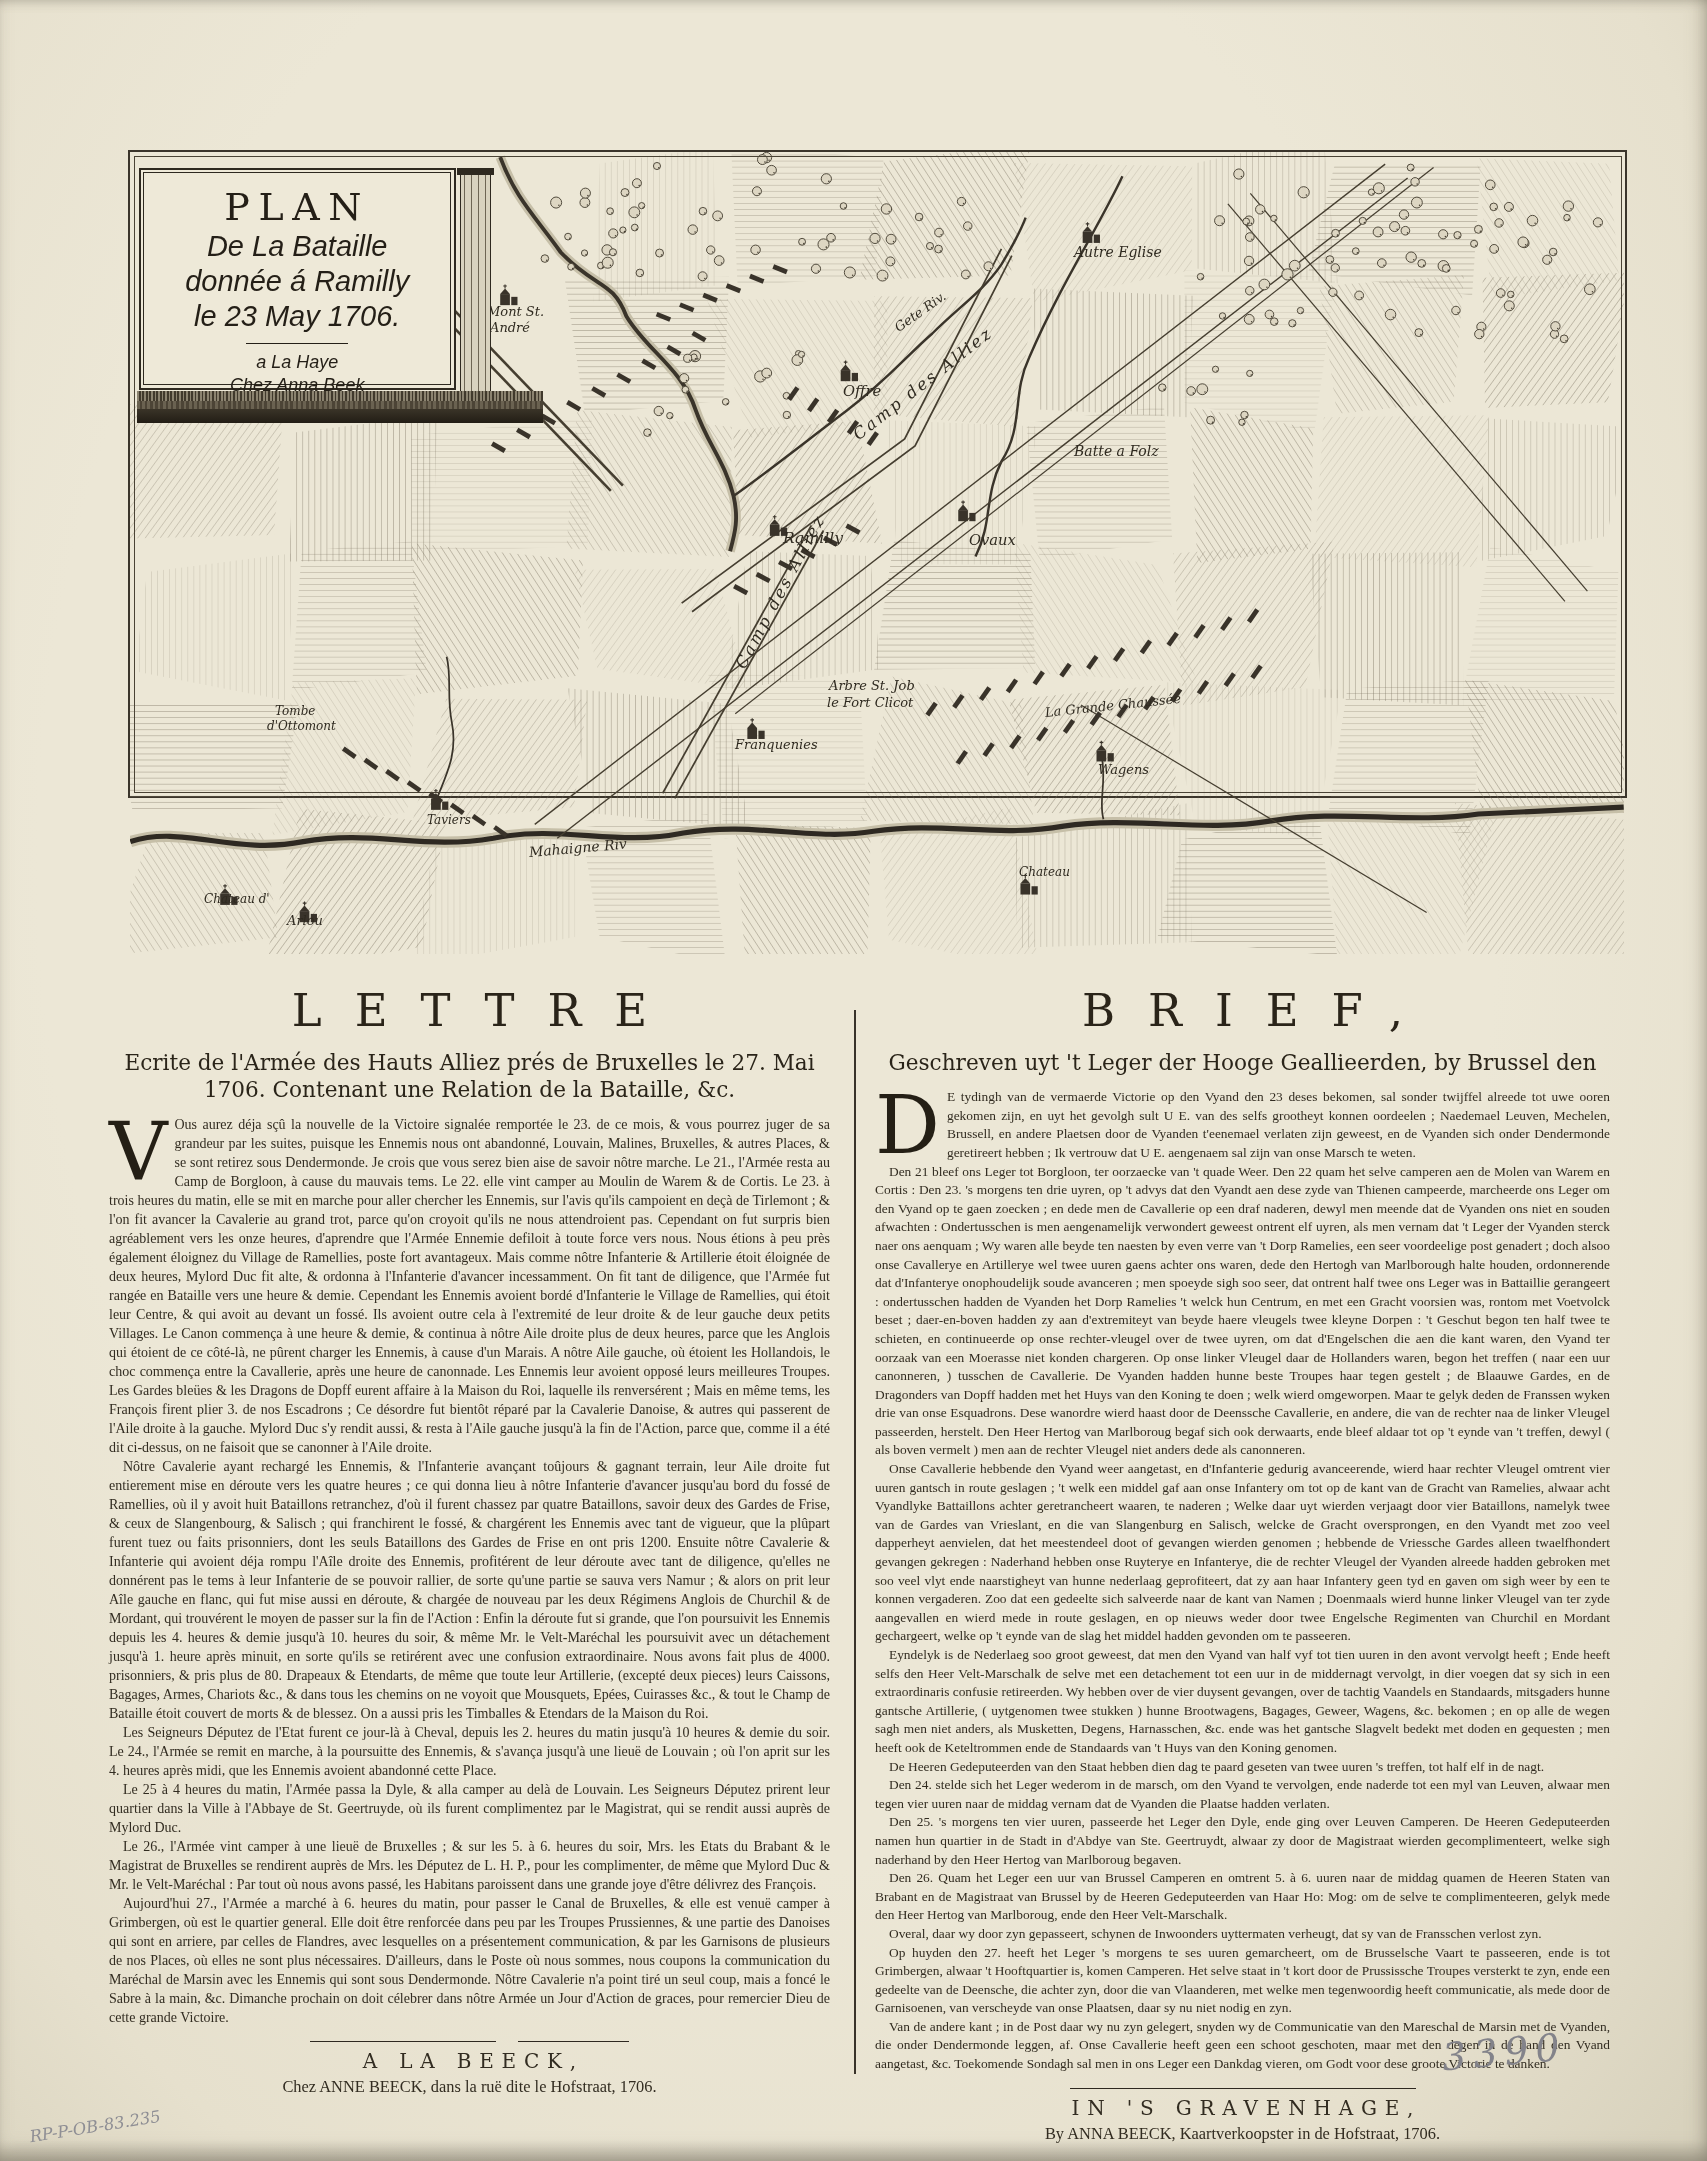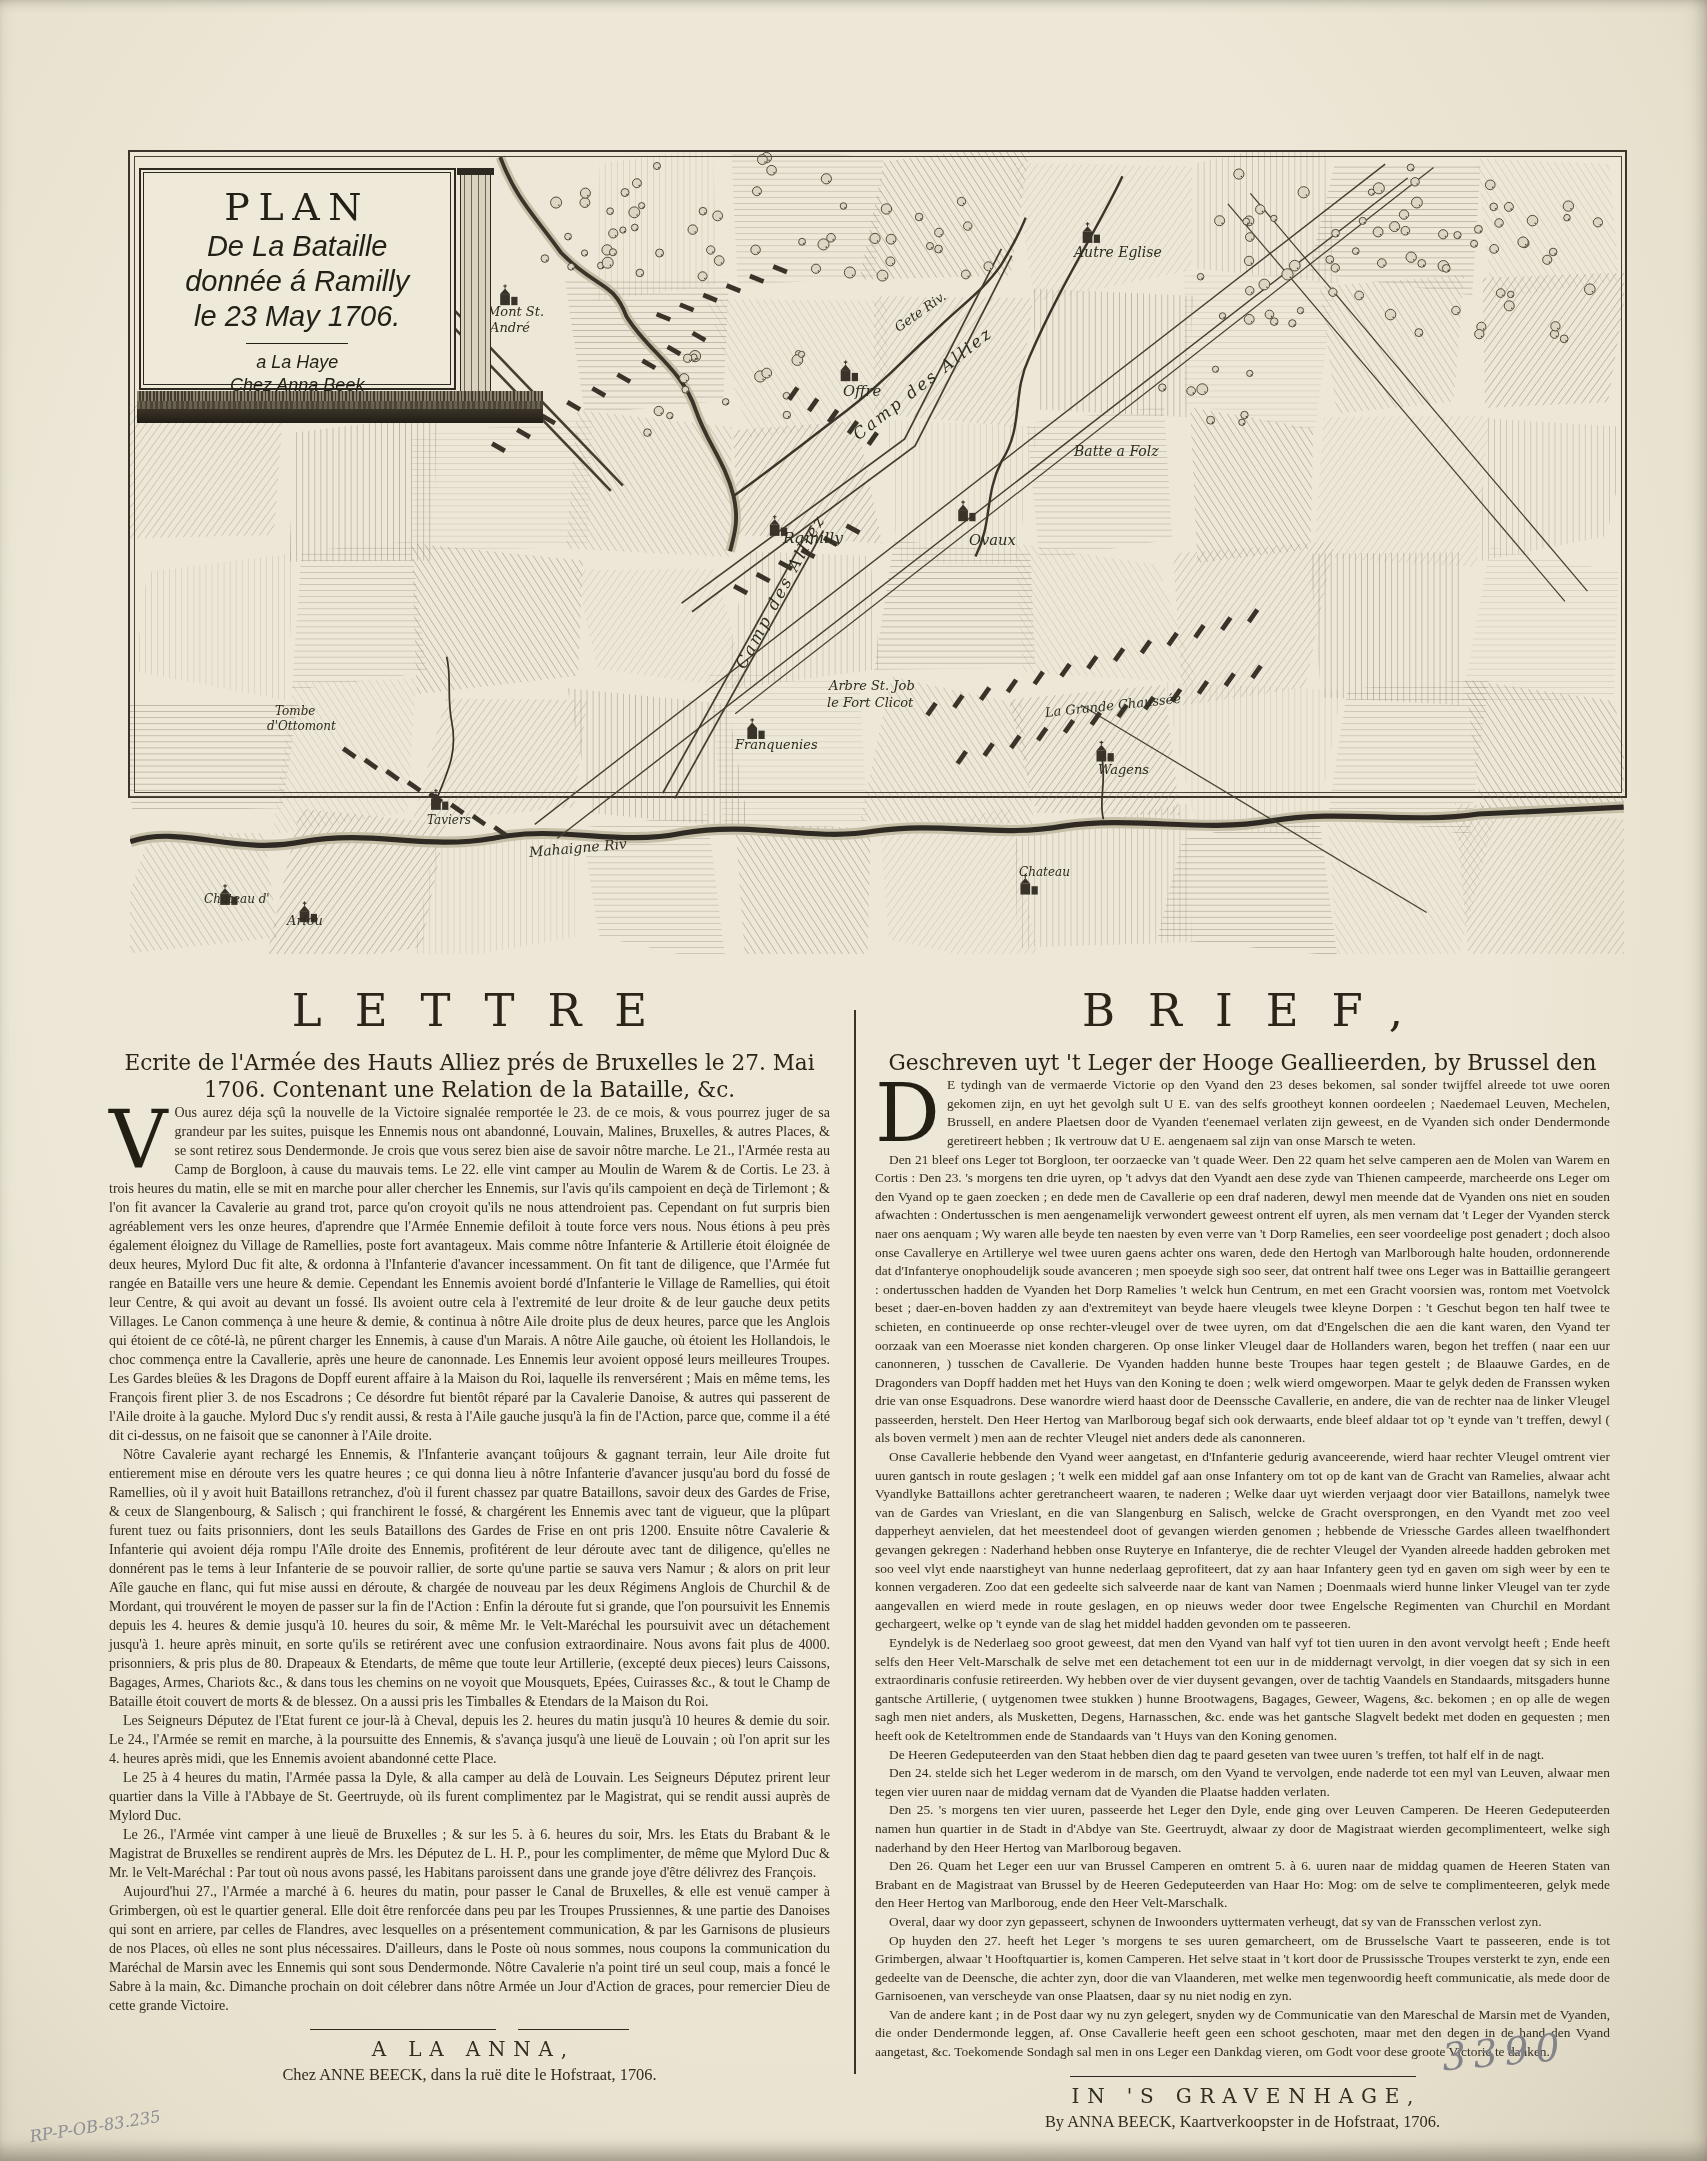--- a/index.html
+++ b/index.html
@@ -38,21 +38,21 @@
   #cartouche .base3{position:absolute;left:0;top:245px;width:406px;height:14px;
     background:linear-gradient(#3a3428,#221d15);}
   
   #textblock{position:absolute;left:109px;top:979px;width:1501px;height:1124px;}
   #divider{position:absolute;left:745px;top:31px;width:1.7px;height:1064px;background:#39332a;}
   .col{position:absolute;top:0;}
   #col-fr{left:0;width:721px;}
   #col-nl{left:766px;width:735px;}
   .big-head{font-family:"DejaVu Serif", serif;text-align:center;font-size:45px;
     letter-spacing:33px;text-indent:33px;color:#2a2419;margin:5.2px 0 12px 0;}
-  .sub-head{font-family:"DejaVu Serif", serif;text-align:center;font-size:21.6px;line-height:27px;color:#2a2419;}
+  .sub-head{font-family:"DejaVu Serif", serif;text-align:center;font-size:21.6px;line-height:27px;color:#2a2419;margin-bottom:12px;}
   .body-fr{font-size:14px;line-height:19px;text-align:justify;}
   .body-nl{font-size:13.4px;line-height:18.6px;text-align:justify;}
   .body-fr p,.body-nl p{margin:0;text-indent:14px;}
   .body-fr p.first,.body-nl p.first{text-indent:0;}
   .dropcap{float:left;font-family:"DejaVu Serif", serif;font-size:81px;line-height:71px;
     padding:1.7px 7px 0 0;color:#241f15;}
   .imprint{margin-top:14px;text-align:center;}
   .imprint .rules{display:flex;justify-content:center;gap:22.5px;margin-bottom:7px;}
   .imprint .rules i{display:block;border-top:1.7px solid #2e2820;height:0;}
   .imprint .city{font-family:"DejaVu Serif", serif;font-size:20px;letter-spacing:7.8px;text-indent:7.8px;}
@@ -656,21 +656,21 @@
         <p>Les Seigneurs Députez de l'Etat furent ce jour-là à Cheval, depuis les 2. heures du matin jusqu'à 10 heures &amp; demie du soir.  Le 24., l'Armée se remit en marche, à la poursuitte des Ennemis, &amp; s'avança jusqu'à une lieuë de Louvain ; où l'on aprit sur les 4. heures après midi, que les Ennemis avoient abandonné cette Place.</p>
         <p>Le 25 à 4 heures du matin, l'Armée passa la Dyle, &amp; alla camper au delà de Louvain.  Les Seigneurs Députez prirent leur quartier dans la Ville à l'Abbaye de St. Geertruyde, où ils furent complimentez par le Magistrat, qui se rendit aussi auprès de Mylord Duc.</p>
         <p>Le 26., l'Armée vint camper à une lieuë de Bruxelles ; &amp; sur les 5. à 6. heures du soir, Mrs. les Etats du Brabant &amp; le Magistrat de Bruxelles se rendirent auprès de Mrs. les Députez de L. H. P., pour les complimenter, de même que Mylord Duc &amp; Mr. le Velt-Maréchal : Par tout où nous avons passé, les Habitans paroissent dans une grande joye d'être délivrez des François.</p>
         <p>Aujourd'hui 27., l'Armée a marché à 6. heures du matin, pour passer le Canal de Bruxelles, &amp; elle est venuë camper à Grimbergen, où est le quartier general.  Elle doit être renforcée dans peu par les Troupes Prussiennes, &amp; une partie des Danoises qui sont en arriere, par celles de Flandres, avec lesquelles on a présentement communication, &amp; par les Garnisons de plusieurs de nos Places, où elles ne sont plus nécessaires.  D'ailleurs, dans le Poste où nous sommes, nous coupons la communication du Maréchal de Marsin avec les Ennemis qui sont sous Dendermonde.  Nôtre Cavalerie n'a point tiré un seul coup, mais a foncé le Sabre à la main, &amp;c.  Dimanche prochain on doit célebrer dans nôtre Armée un Jour d'Action de graces, pour remercier Dieu de cette grande Victoire.</p>
       </div>
       <div class="imprint">
         <div class="rules">
             <i style="width:186px"></i>
             <i style="width:111px"></i>
           </div>
-        <div class="city">A  LA  ANNA,</div>
+        <div class="city">A  LA  BEECK,</div>
         <div class="pub">Chez ANNE BEECK, dans la ruë dite le Hofstraat, 1706.</div>
       </div>
     </div>
 
     <div class="col" id="col-nl">
       <div class="big-head">BRIEF,</div>
       <div class="sub-head">
         <div>Geschreven uyt 't Leger der Hooge Geallieerden, by Brussel den</div>
       </div>
       <div class="body-nl">

